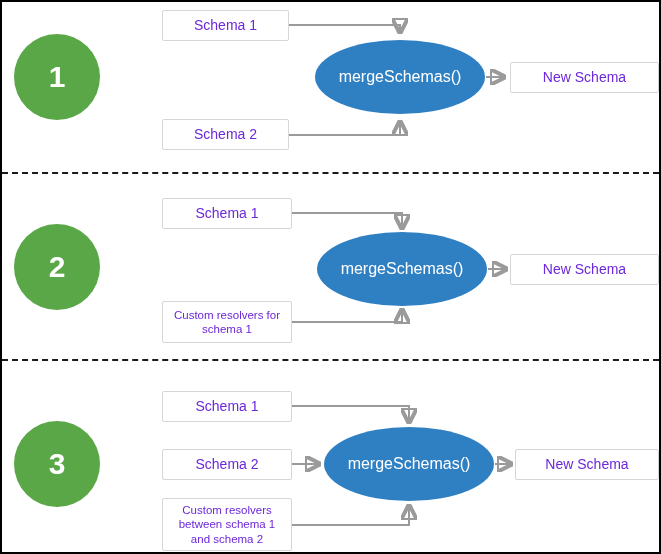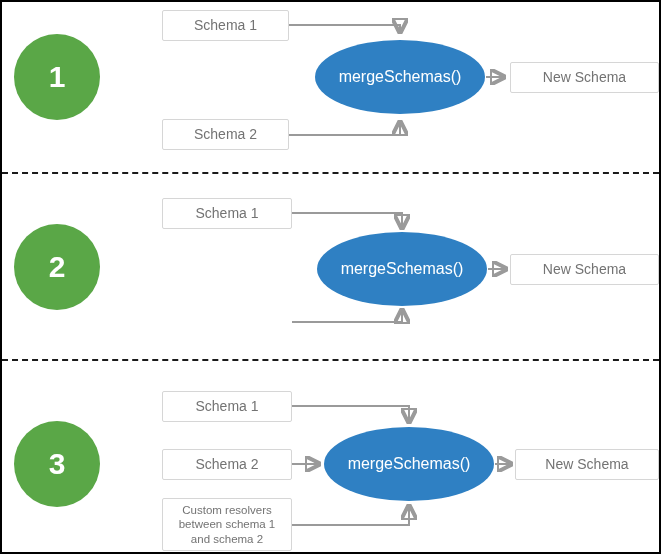--- a/index.html
+++ b/index.html
@@ -23,21 +23,21 @@
     background:#5aa747;
     color:#ffffff;font-weight:bold;font-size:30px;
     display:flex;align-items:center;justify-content:center;
   }
   .box{
     position:absolute;
     box-sizing:border-box;
     background:#ffffff;
     border:1px solid #d6d6d6;
     border-radius:2px;
-    color:#737373;
+    color:#6d28d9;
     display:flex;align-items:center;justify-content:center;
     text-align:center;
     font-size:14px;
     white-space:pre-line;
     line-height:1.25;
   }
   .box.small{font-size:11.5px;}
   .ellipse{
     position:absolute;
     background:#2f80c3;
@@ -87,20 +87,22 @@
       </defs>
       <path d="M290 41 H400 V56" marker-end="url(#m2)"></path>
       <path d="M290 150 H400 V138" marker-end="url(#m2)"></path>
       <path d="M486 97 H504" marker-end="url(#m2)"></path>
     </svg>
 
     <div class="badge" style="left:12px;top:52px;">2</div>
 
     <div class="box" style="left:160px;top:26px;width:130px;height:31px;">Schema 1</div>
 
+    <div class="box small" style="left:160px;top:129px;width:130px;height:42px;">Custom resolvers for
+schema 1</div>
 
     <div class="ellipse" style="left:315px;top:60px;width:170px;height:74px;">mergeSchemas()</div>
 
     <div class="box" style="left:508px;top:82px;width:149px;height:31px;">New Schema</div>
   </div>
 
   <div class="divider" style="top:357px;"></div>
 
   <div class="section" style="top:357px;height:195px;">
     <svg class="arrows" width="657" height="195" viewBox="0 0 657 195">

